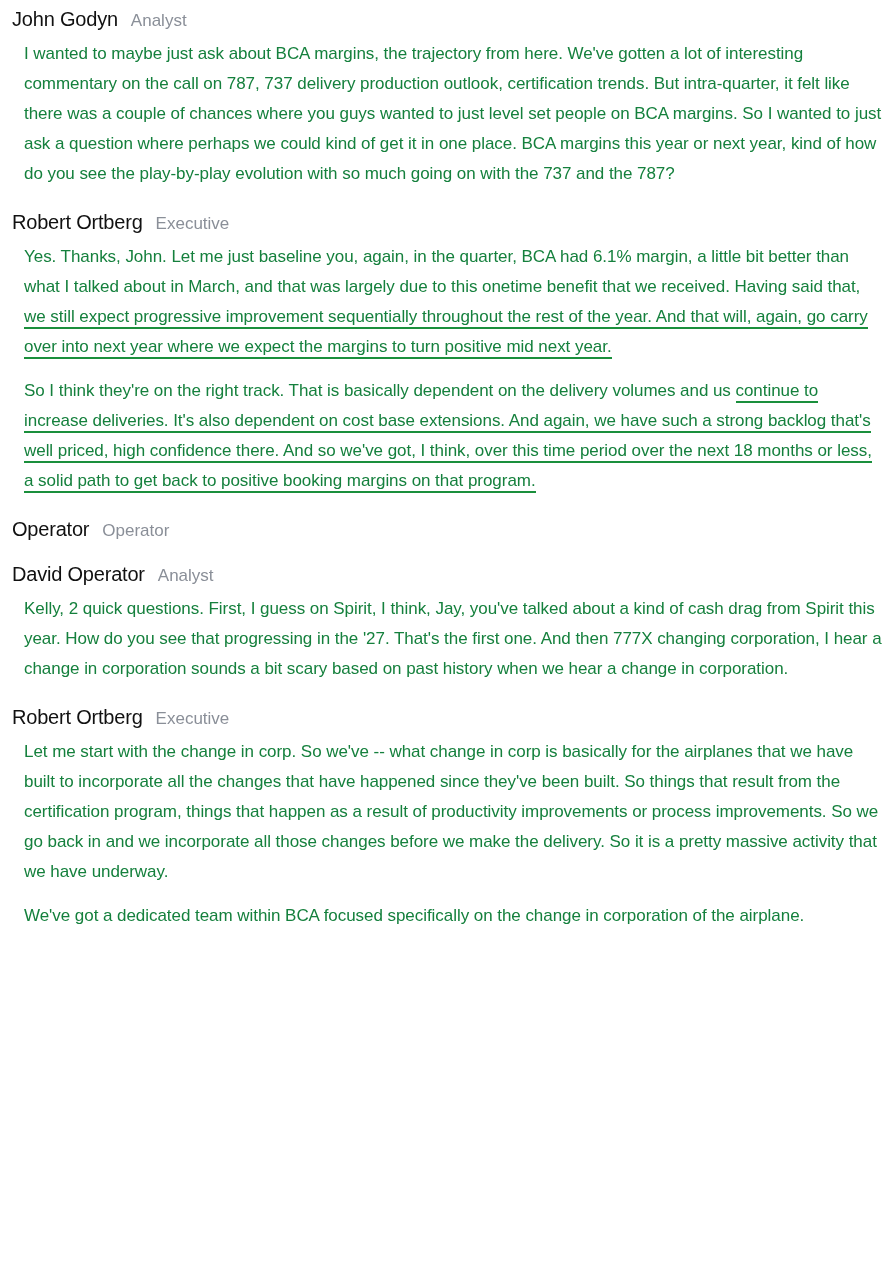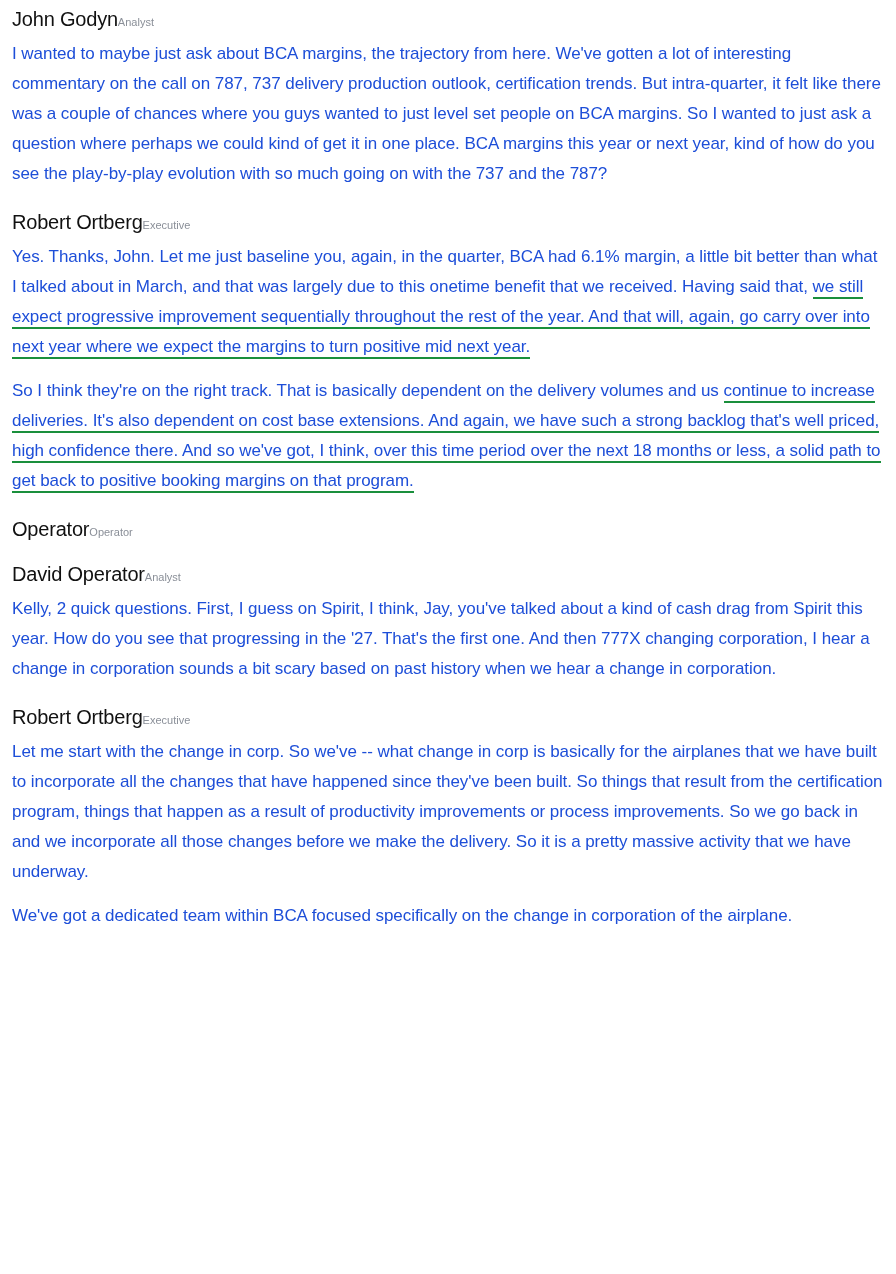--- a/index.html
+++ b/index.html
@@ -17,42 +17,43 @@
     padding: 0 12px 0 12px;
     box-sizing: border-box;
     width: 896px;
   }
   .speaker-block {
     margin-bottom: 4px;
   }
   .speaker-line {
     display: flex;
     align-items: baseline;
+    gap: 13px;
     margin-top: 22px;
     margin-bottom: 8px;
   }
   .speaker-block:first-child .speaker-line {
     margin-top: 8px;
   }
   .speaker-name {
     font-size: 20px;
     font-weight: 400;
     color: #111111;
     letter-spacing: -0.2px;
   }
   .speaker-role {
-    font-size: 11px;
+    font-size: 17px;
     color: #8a8f98;
     font-weight: 400;
   }
   .para {
     font-size: 17px;
     line-height: 30px;
-    color: #1d4ed8;
-    margin: 0 0 14px 0;
+    color: #15803d;
+    margin: 0 0 14px 12px;
     letter-spacing: -0.05px;
   }
   .para:last-child {
     margin-bottom: 0;
   }
   .hl {
     border-bottom: 2.5px solid #1a8f3c;
     padding-bottom: 1px;
     box-decoration-break: clone;
     -webkit-box-decoration-break: clone;

